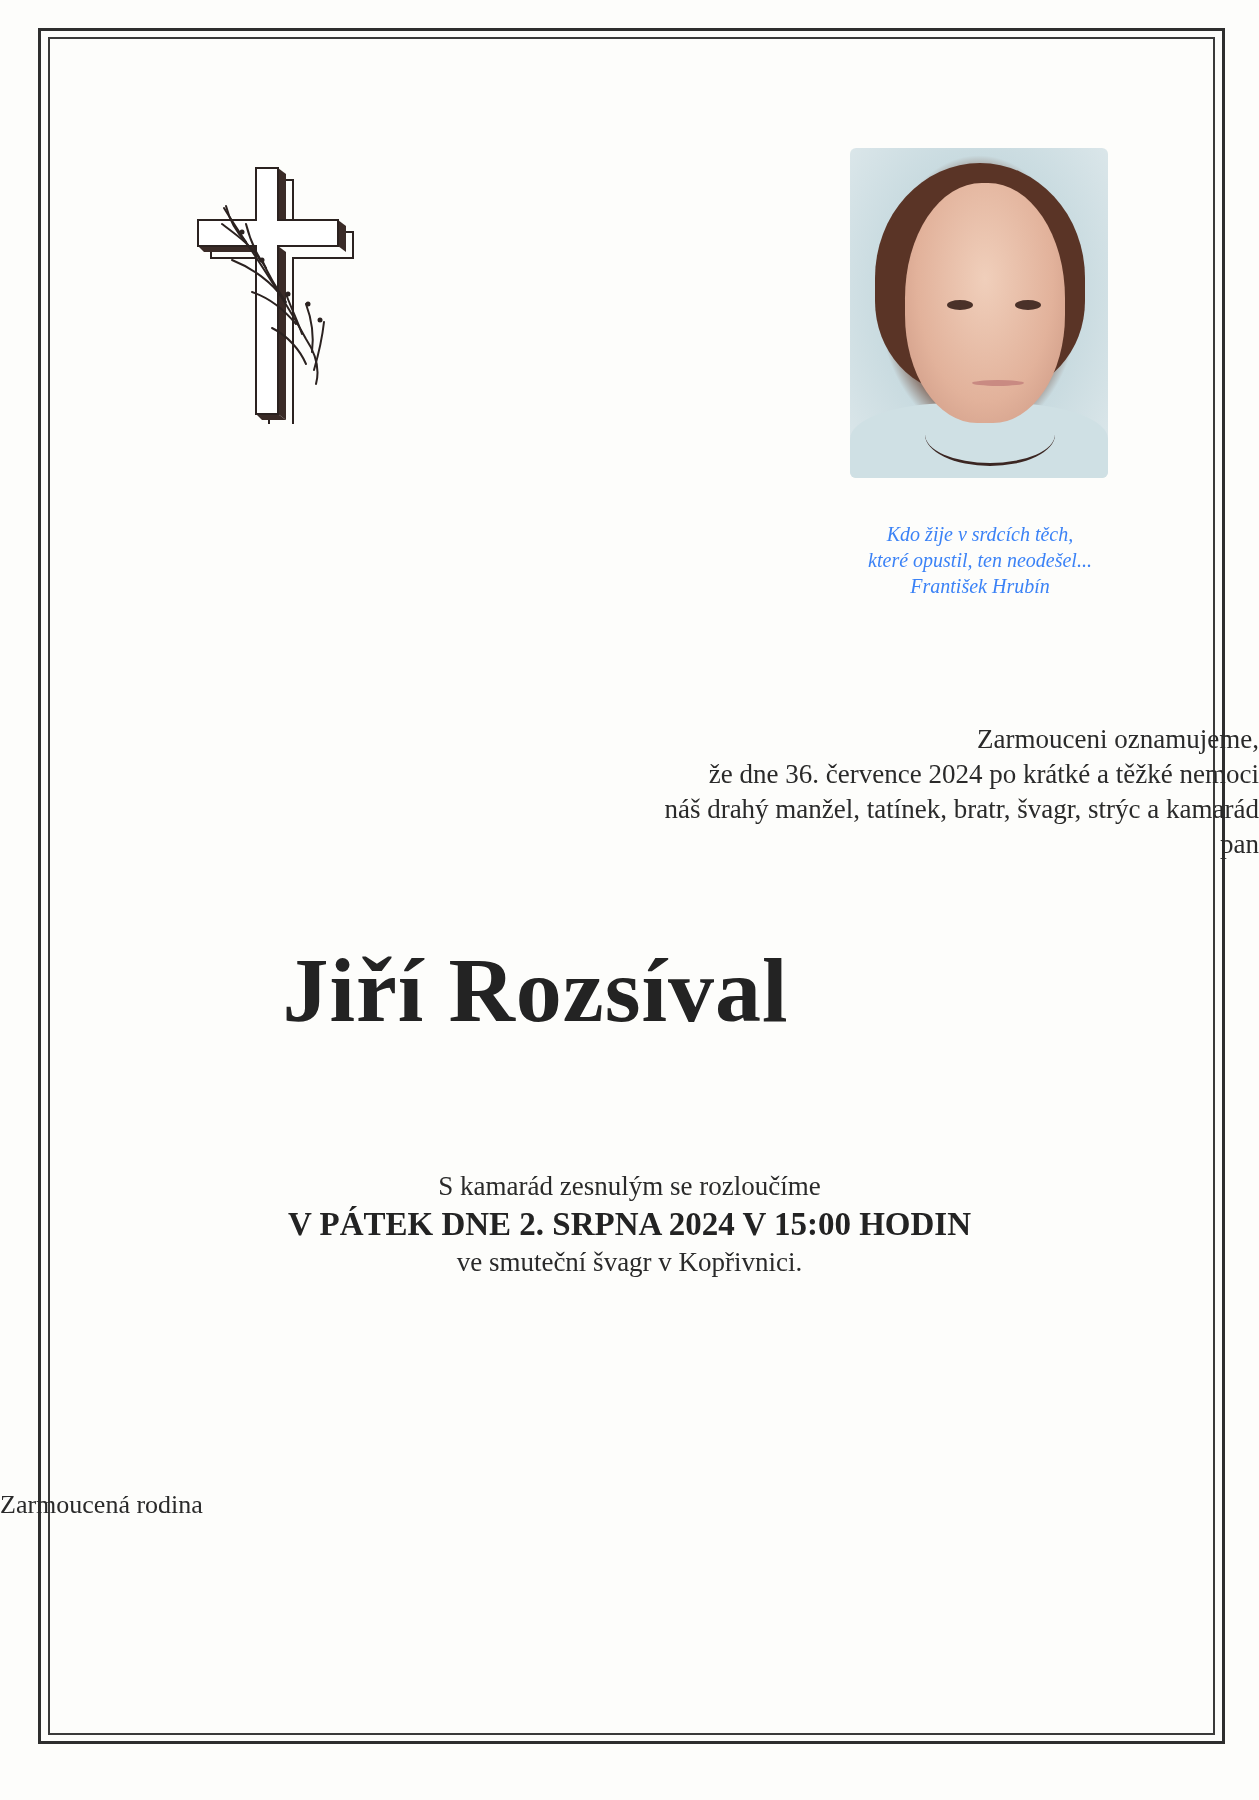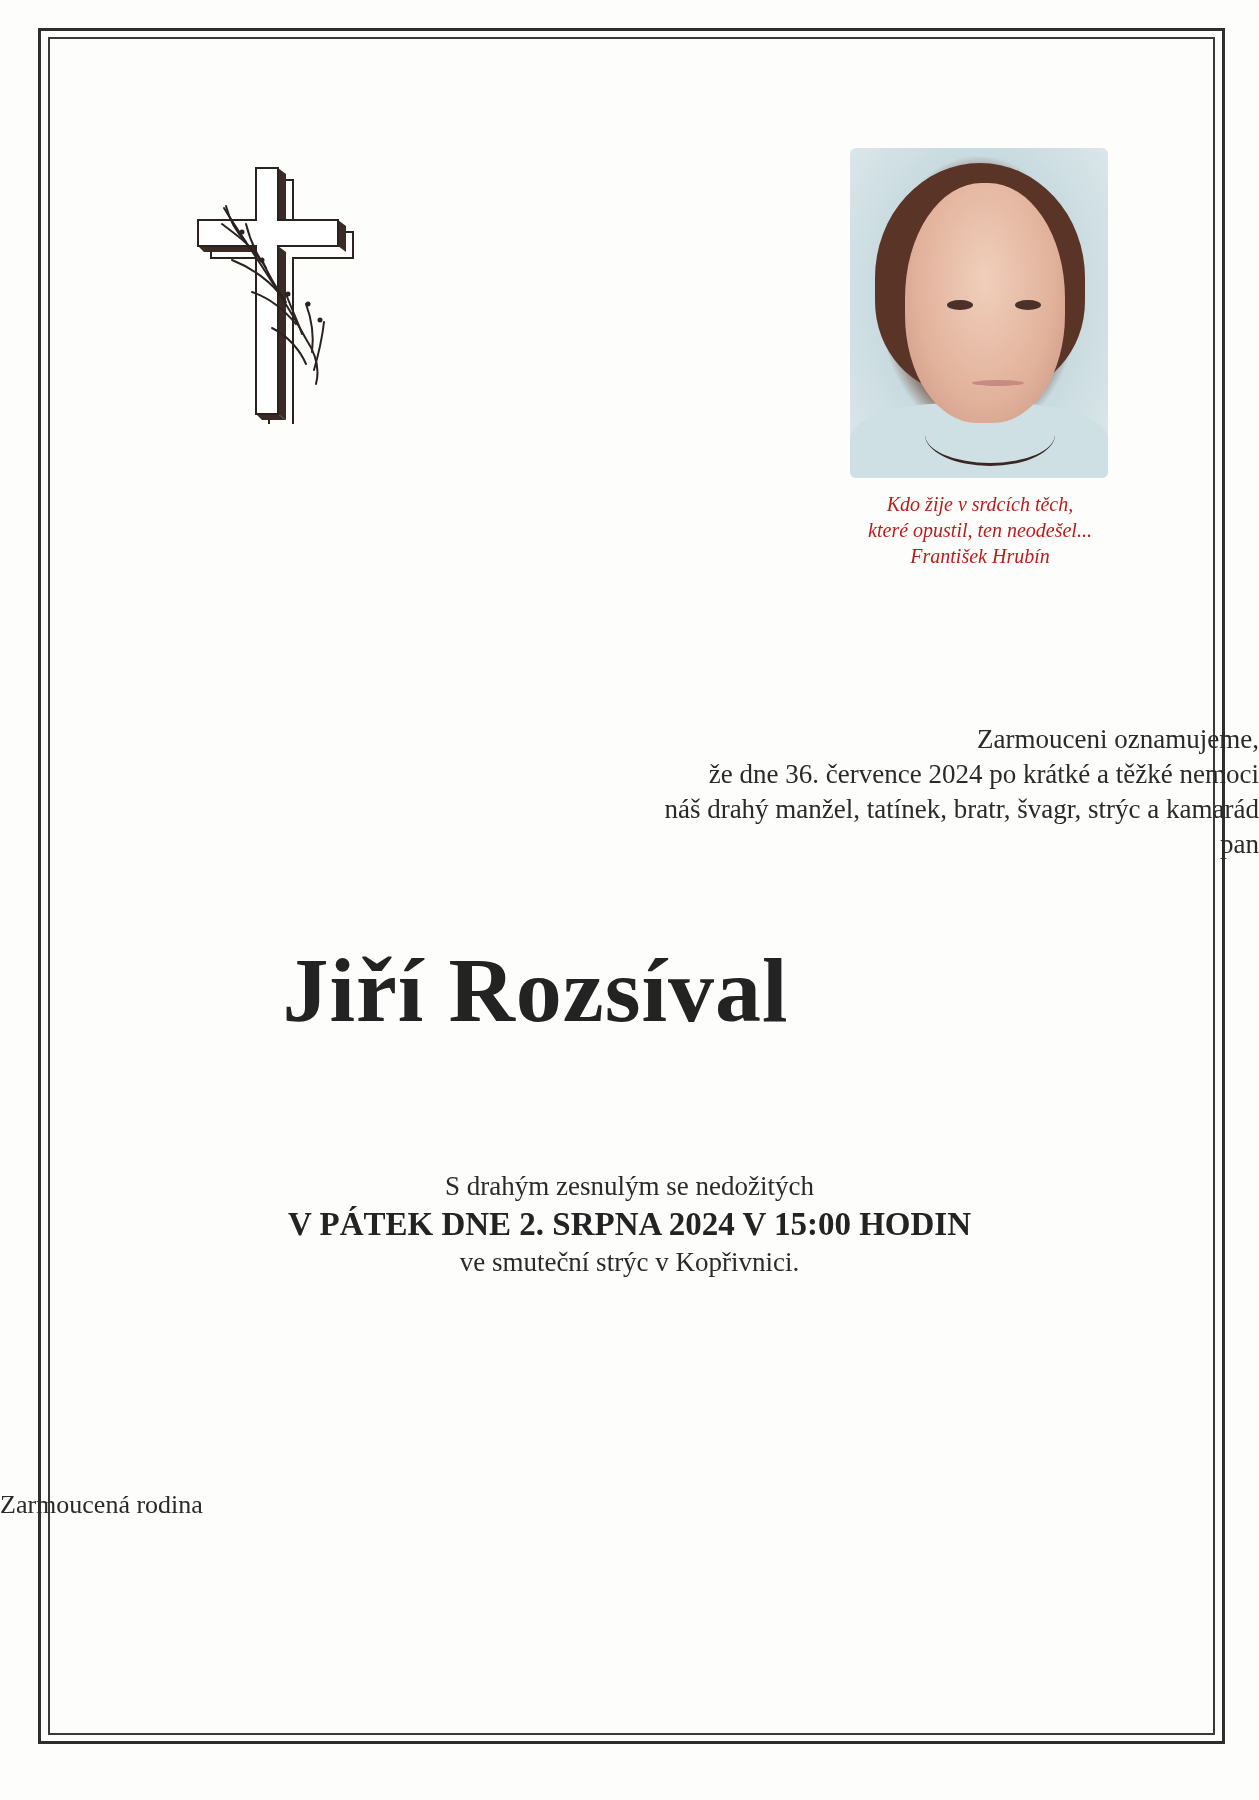--- a/index.html
+++ b/index.html
@@ -81,27 +81,27 @@
     }
     .photo .eye.l { left: 97px; }
     .photo .eye.r { left: 165px; }
     .photo .mouth {
       position: absolute; left: 122px; top: 232px; width: 52px; height: 6px;
       background: #c98a82; border-radius: 50%;
     }
     .quote {
       position: absolute;
       left: 830px;
-      top: 491px;
+      top: 521px;
       width: 300px;
       text-align: center;
       font-style: italic;
       font-size: 20px;
       line-height: 26px;
-      color: #b91c1c;
+      color: #3b82f6;
     }
     .announcement {
       position: absolute;
       left: 0;
       width: 1259px;
       top: 722px;
       text-align: right;
       font-size: 27px;
       line-height: 35px;
       color: #2a2a2a;
@@ -207,18 +207,18 @@
 <div class="announcement">
   <span class="line">Zarmouceni oznamujeme,</span>
   <span class="line">že dne 36. července 2024 po krátké a těžké nemoci</span>
   <span class="line">náš drahý manžel, tatínek, bratr, švagr, strýc a kamarád</span>
   <span class="line">pan</span>
 </div>
 
 <div class="name">Jiří Rozsíval</div>
 
 <div class="farewell">
-  <span class="line">S drahým zesnulým se nedožitých</span>
+  <span class="line">S kamarád zesnulým se rozloučíme</span>
   <span class="line when">V PÁTEK DNE 2. SRPNA 2024 V 15:00 HODIN</span>
-  <span class="line">ve smuteční strýc v Kopřivnici.</span>
+  <span class="line">ve smuteční švagr v Kopřivnici.</span>
 </div>
 
 <div class="signature">Zarmoucená rodina</div>
 
 </body></html>

